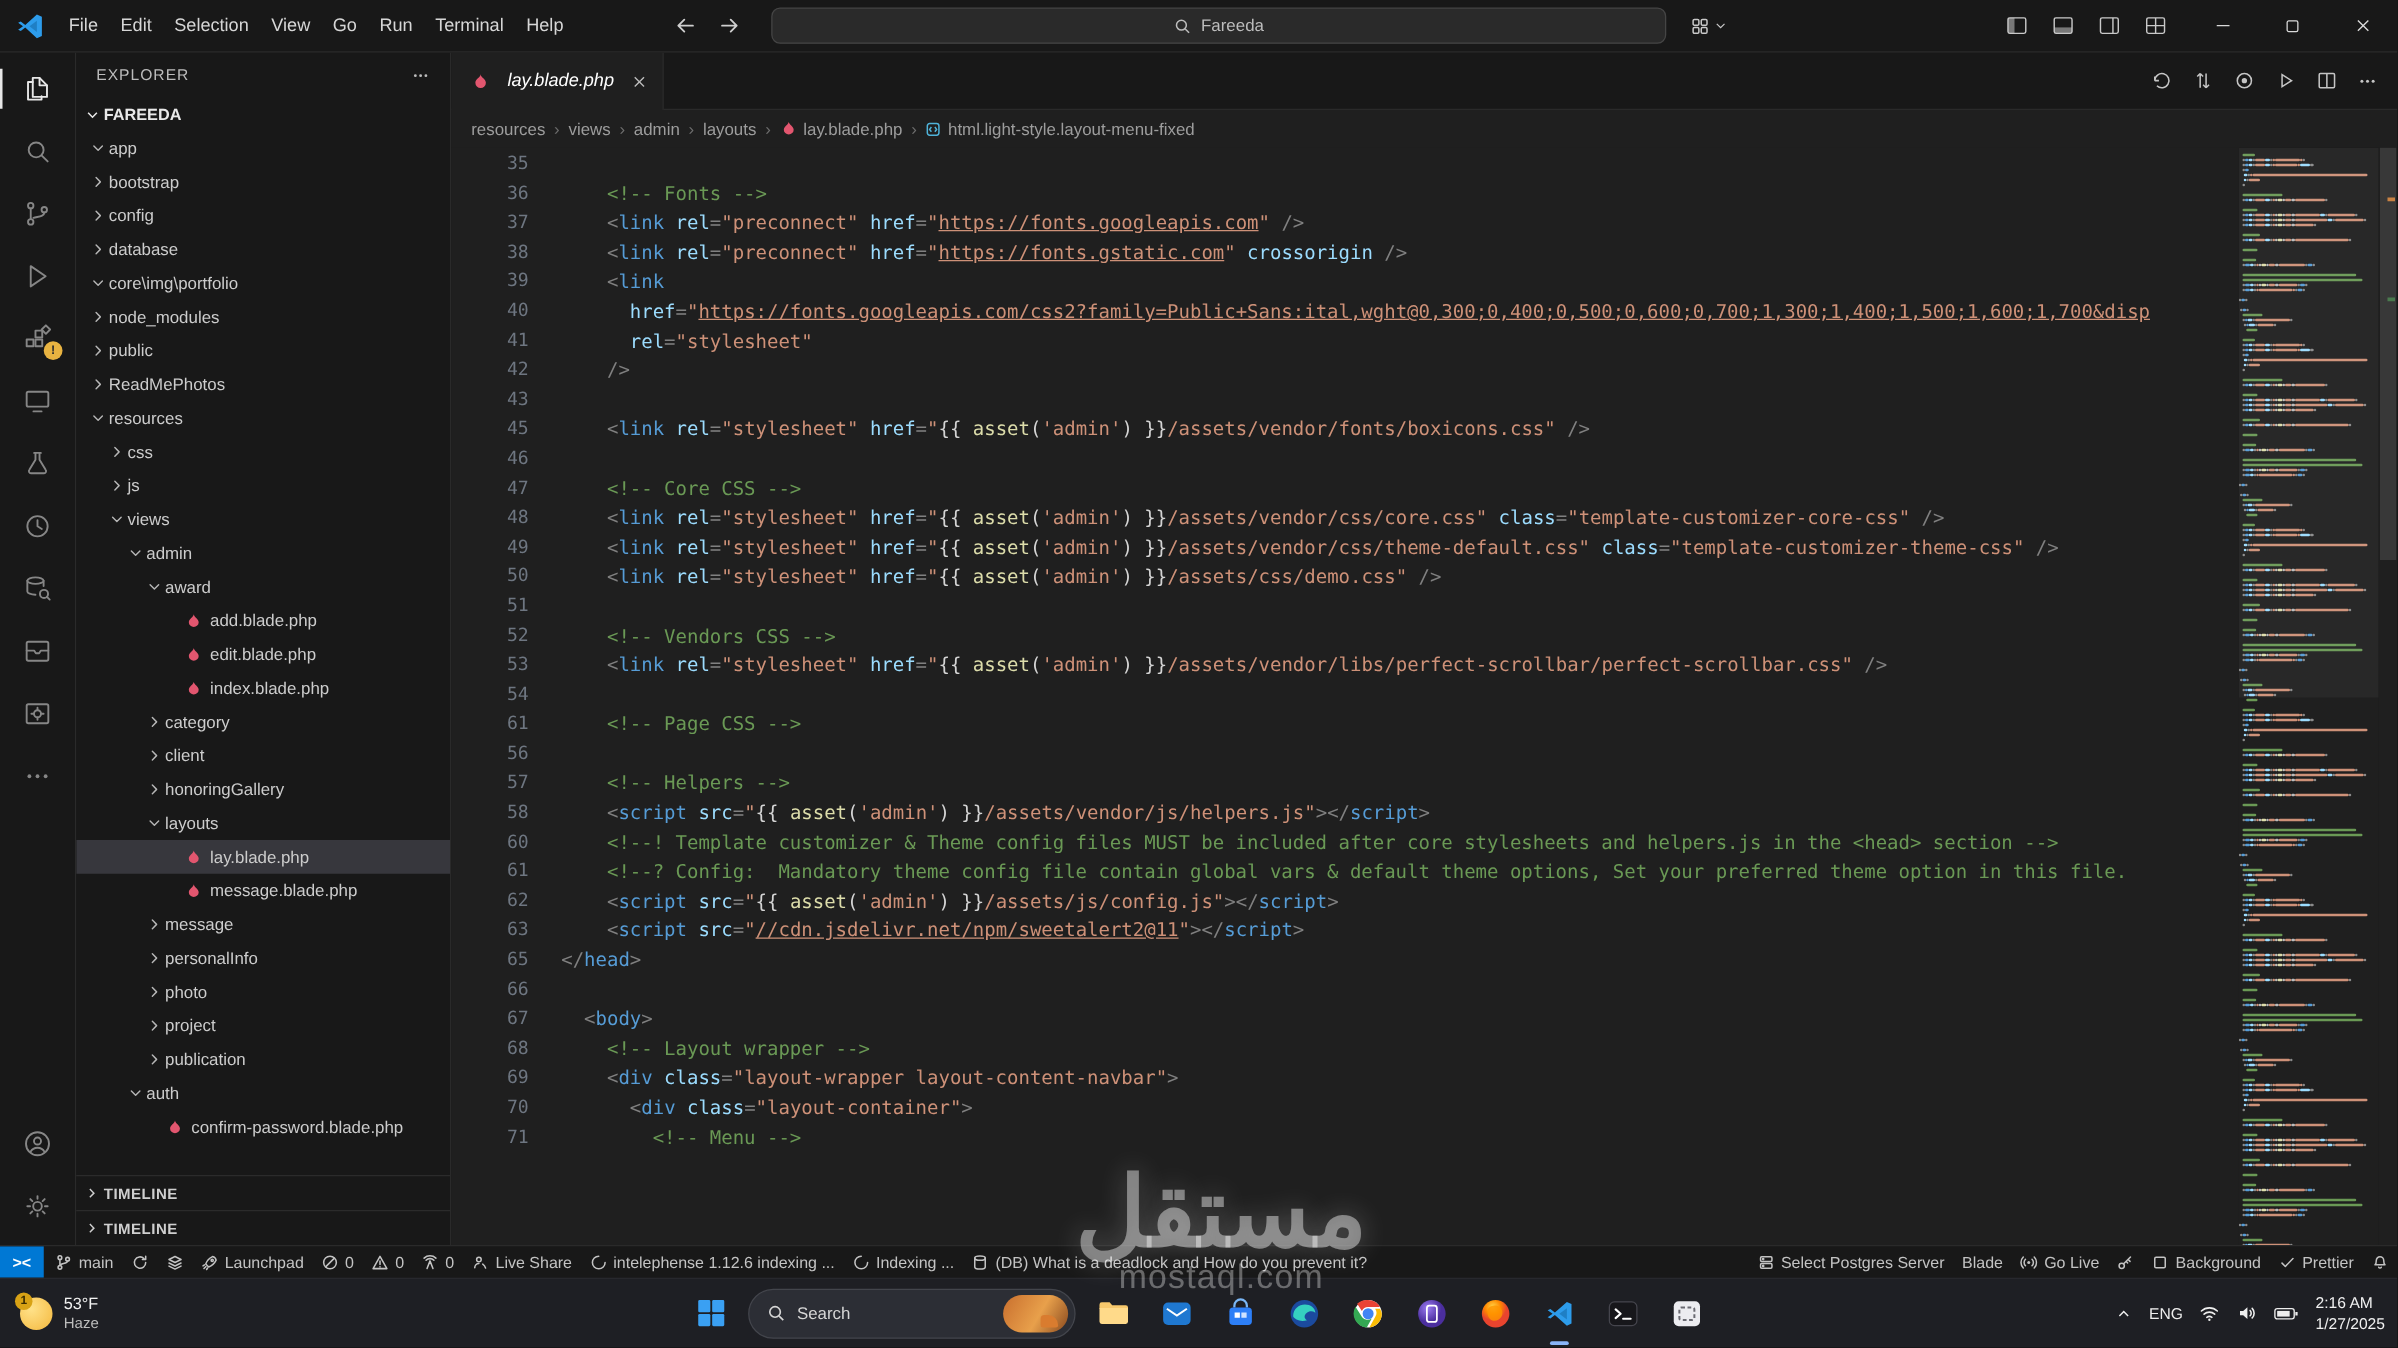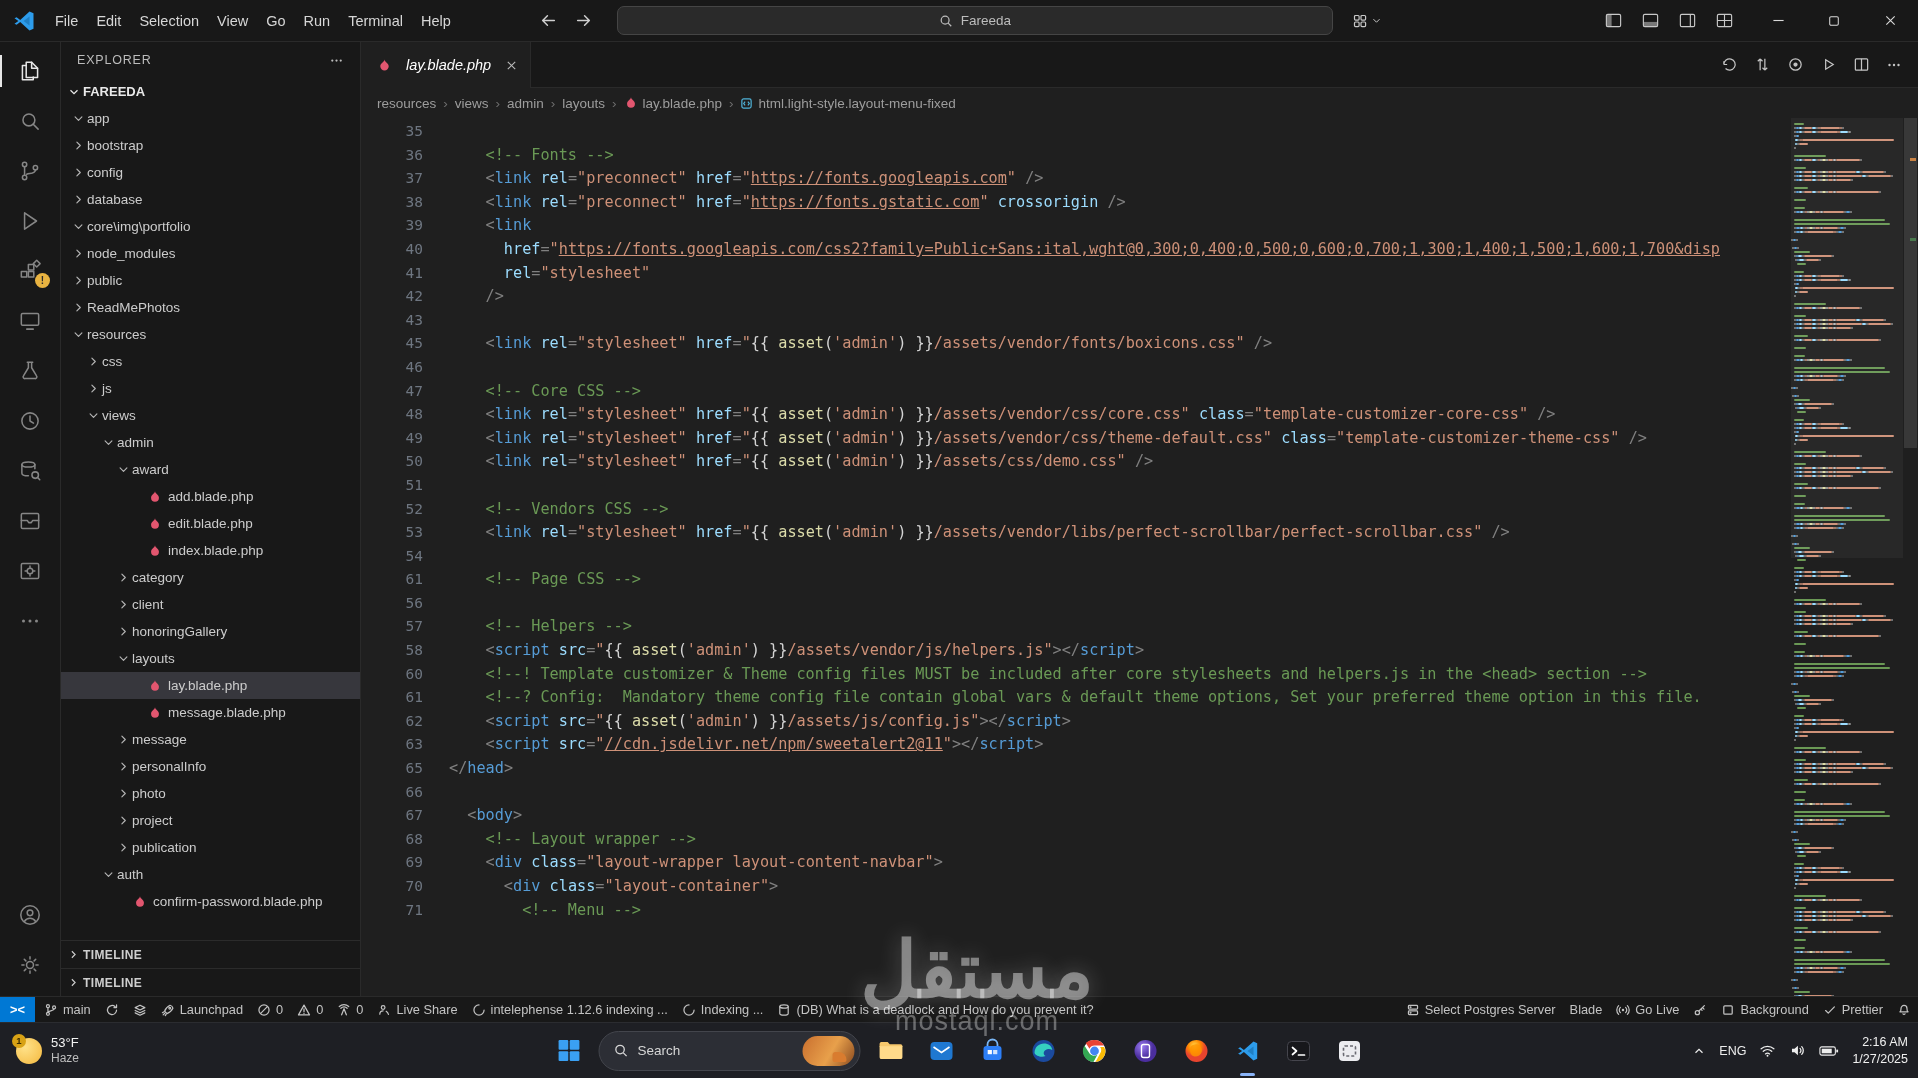--- a/index.html
+++ b/index.html
@@ -83,21 +83,21 @@
   .weather-temp{color:#f2f2f2;font-size:13px}
   .weather-desc{color:#bdbdbd;font-size:12px}
   .tb-apps{position:absolute;left:50%;transform:translateX(-50%);height:100%;display:flex;align-items:center;gap:9px}
   .app-tile{width:42px;height:42px;border-radius:7px;display:flex;align-items:center;justify-content:center;position:relative}
   .app-tile .indicator{position:absolute;bottom:-4px;left:50%;transform:translateX(-50%);width:15px;height:3px;border-radius:2px;background:#8ab4f8}
   .search-pill{width:262px;height:40px;border-radius:20px;background:#2c2e35;border:1px solid #43454c;display:flex;align-items:center;padding:0 5px 0 14px;gap:9px;color:#d6d6d6;font-size:13.5px}
   .search-thumb{margin-left:auto;width:52px;height:30px;border-radius:15px;background:linear-gradient(120deg,#c96f2e,#e8a04b 55%,#8a4a1f);overflow:hidden;position:relative}
   .search-thumb::after{content:"";position:absolute;right:8px;bottom:4px;width:14px;height:10px;background:#d97c2f;border-radius:3px 8px 2px 2px}
   .tray{position:absolute;right:10px;top:0;bottom:0;display:flex;align-items:center;gap:13px;color:#ededed}
   .tray .lang{font-size:12.5px}
-  .clockblock{text-align:right;font-size:12.5px;line-height:1.3;color:#f0f0f0}
+  .clockblock{font-size:12.5px;line-height:1.3;color:#f0f0f0}
 
   .watermark{position:absolute;left:822px;top:930px;width:310px;z-index:60;pointer-events:none;text-align:center}
   .wm-ar{font-size:78px;font-weight:700;color:rgba(255,255,255,.42);text-shadow:0 0 22px rgba(255,255,255,.25);line-height:1.05}
   .wm-en{font-size:27px;color:rgba(255,255,255,.34);margin-top:-6px;letter-spacing:1px}
 
   .ic{display:inline-flex;align-items:center;justify-content:center}
   .ic svg{display:block}
 </style>
 </head>
 <body>

